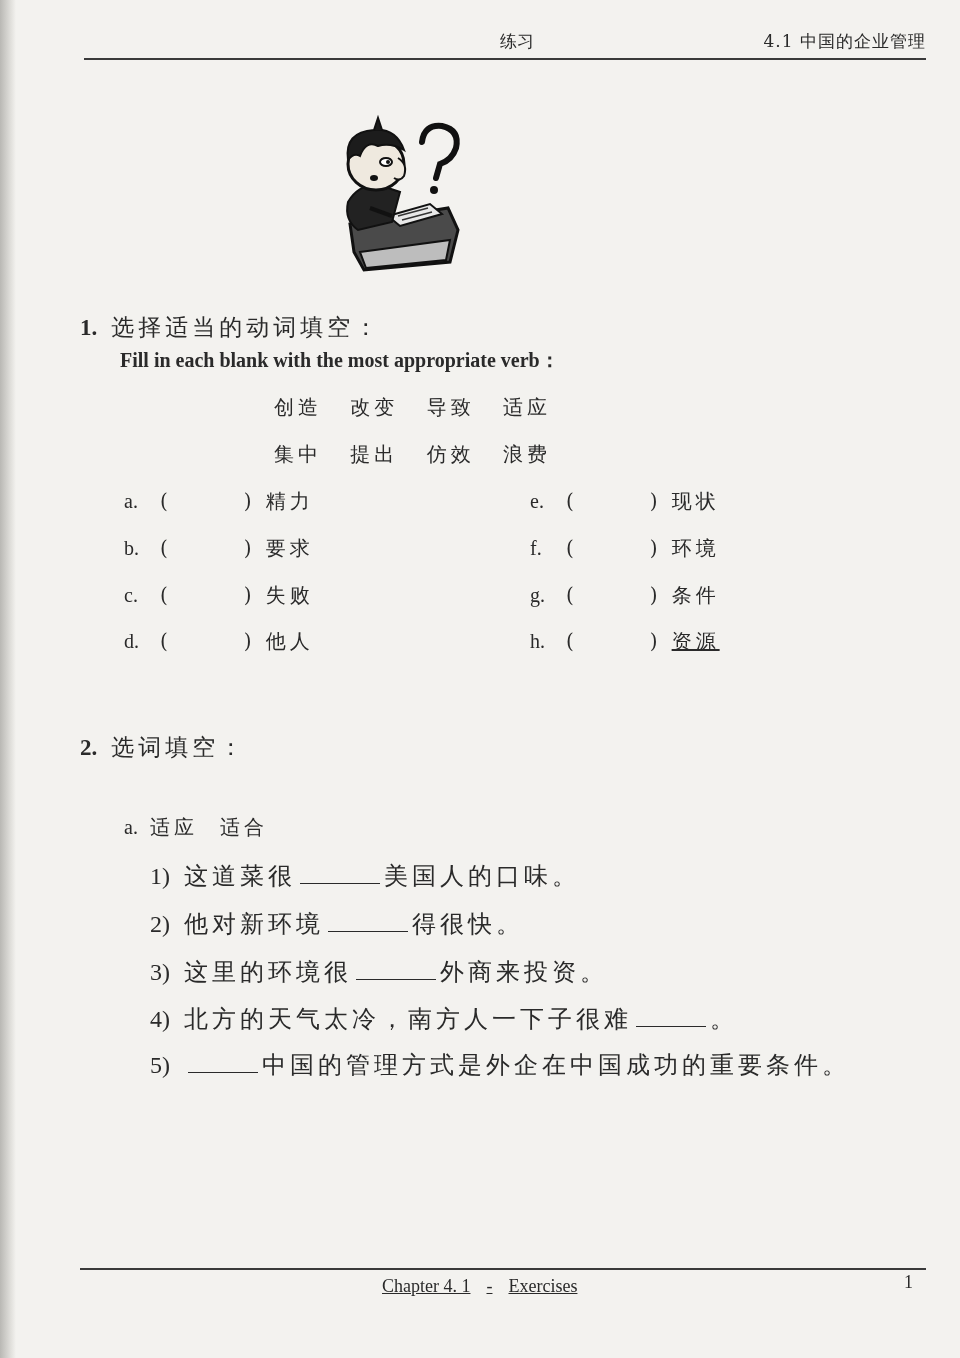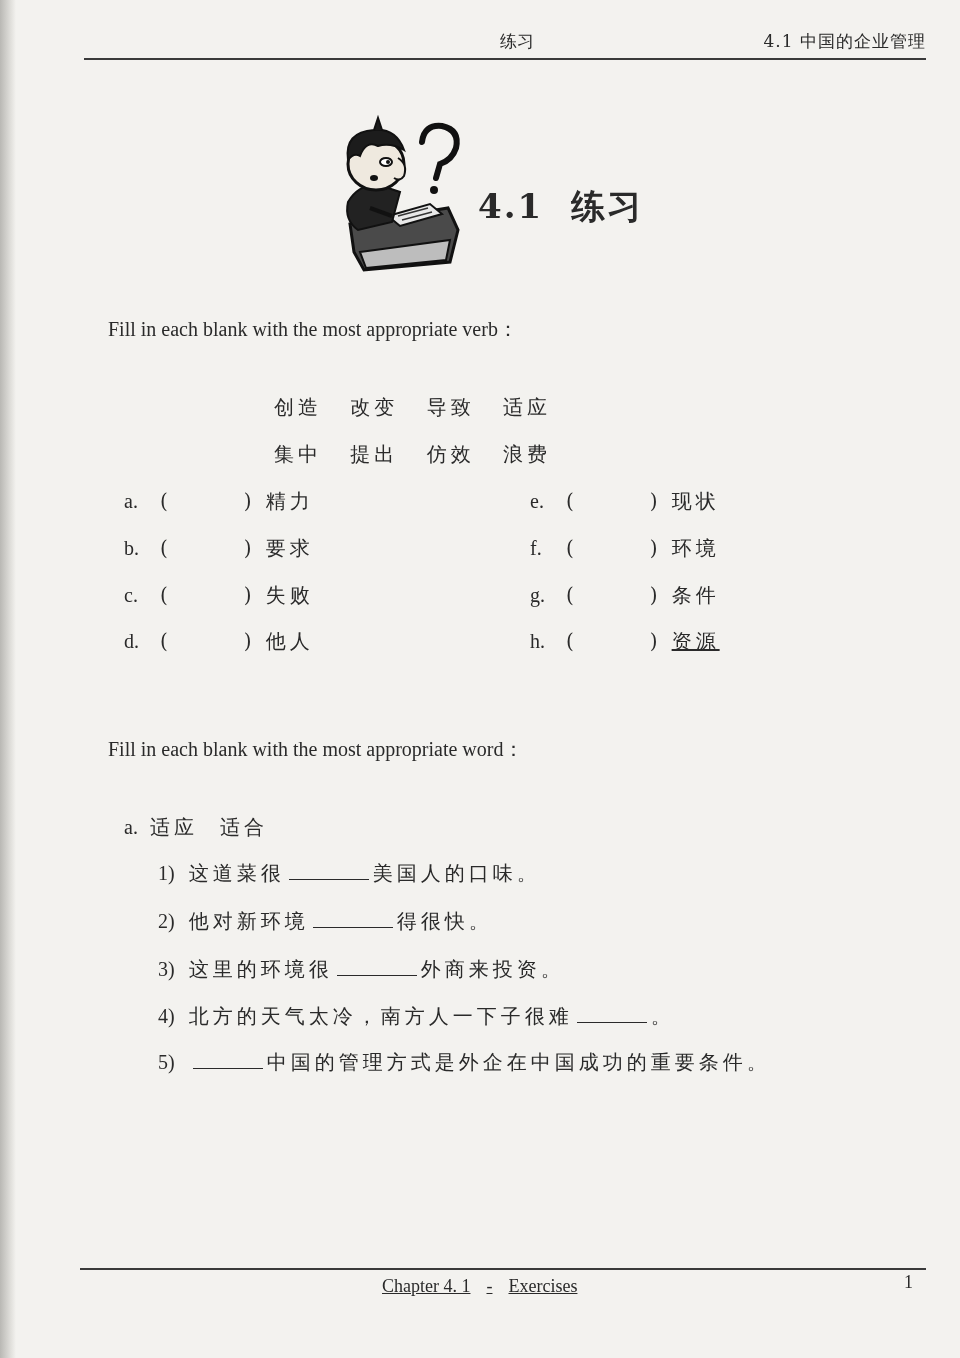--- a/index.html
+++ b/index.html
@@ -19,35 +19,35 @@
   .header-rule { position: absolute; top: 58px; left: 84px; width: 842px; height: 2px; background: #3a3a3a; }
 
   .title-block { position: absolute; top: 112px; left: 330px; width: 400px; height: 160px; }
   .mascot { position: absolute; left: 0; top: 0; width: 140px; height: 160px; }
   .title { position: absolute; left: 148px; top: 72px; font-size: 34px; font-weight: bold; letter-spacing: 2px; }
   .title .num { margin-right: 28px; }
 
   .sec { position: absolute; left: 80px; }
   .sec-heading { font-size: 23px; letter-spacing: 4px; }
   .sec-heading .n { font-weight: bold; font-family: "Liberation Serif", serif; letter-spacing: 0; margin-right: 14px; }
-  .sec-sub { font-family: "Liberation Serif", serif; font-size: 20px; margin-left: 28px; margin-top: 4px; }
+  .sec-sub { font-family: "Liberation Serif", serif; font-size: 20px; margin-left: 40px; margin-top: 4px; font-weight: bold; }
 
   .wordbank { position: absolute; left: 274px; font-size: 20px; letter-spacing: 4px; }
   .wordbank span { display: inline-block; margin-right: 18px; }
 
   .item { position: absolute; font-size: 20px; }
   .item .lbl { font-family: "Liberation Serif", serif; display: inline-block; width: 36px; }
   .item .paren { display: inline-block; }
   .item .gap { display: inline-block; width: 76px; }
   .item .word { letter-spacing: 4px; margin-left: 14px; }
 
   .opt-line { position: absolute; left: 124px; font-size: 20px; letter-spacing: 4px; }
   .opt-line .lbl { font-family: "Liberation Serif", serif; letter-spacing: 0; margin-right: 12px; }
 
-  .q { position: absolute; left: 158px; font-size: 20px; letter-spacing: 4px; white-space: nowrap; }
+  .q { position: absolute; left: 150px; font-size: 24px; letter-spacing: 4px; white-space: nowrap; }
   .q .qn { font-family: "Liberation Serif", serif; letter-spacing: 0; margin-right: 14px; }
   .blank { display: inline-block; border-bottom: 1.5px solid #2a2a2a; width: 80px; height: 18px; vertical-align: baseline; margin: 0 4px; }
   .blank.short { width: 70px; }
 
   .footer-rule { position: absolute; top: 1268px; left: 80px; width: 846px; height: 2px; background: #3a3a3a; }
   .footer-text { position: absolute; top: 1276px; left: 382px; font-family: "Liberation Serif", serif; font-size: 18px; text-decoration: underline; }
   .footer-text .dash { margin: 0 16px; }
   .page-num { position: absolute; top: 1272px; left: 904px; font-family: "Liberation Serif", serif; font-size: 18px; }
 </style>
 </head>
@@ -81,26 +81,26 @@
 
     <ellipse cx="56" cy="50" rx="6" ry="4" fill="#fff" stroke="#111" stroke-width="2"></ellipse>
     <circle cx="58" cy="50" r="2" fill="#111"></circle>
     <ellipse cx="44" cy="66" rx="4" ry="3" fill="#111"></ellipse>
 
     <path d="M68 46 Q78 52 74 64 Q70 70 64 66" fill="#efe9df" stroke="#111" stroke-width="2"></path>
 
     <path d="M92 30 Q94 12 112 14 Q130 18 126 36 Q122 48 110 52 L106 66" fill="none" stroke="#111" stroke-width="6" stroke-linecap="round"></path>
     <circle cx="104" cy="78" r="4" fill="#111"></circle>
   </svg>
-  <div class="title">
-    <span class="num">4.1</span><span>练习</span>
-  </div>
 </div>
 
 <div class="sec" style="top: 312px;">
+  <div class="sec-heading">
+    <span class="n">1.</span><span>选择适当的动词填空：</span>
+  </div>
   <div class="sec-sub">Fill in each blank with the most appropriate verb：</div>
 </div>
 
 <div class="wordbank" style="top: 394px;">
   <span>创造</span>
   <span>改变</span>
   <span>导致</span>
   <span>适应</span>
 </div>
 <div class="wordbank" style="top: 441px;">
@@ -130,21 +130,23 @@
   <span class="lbl">f.</span><span class="paren">(</span><span class="gap"></span><span class="paren">)</span><span class="word">环境</span>
 </div>
 <div class="item" style="left:530px; top:582px;">
   <span class="lbl">g.</span><span class="paren">(</span><span class="gap"></span><span class="paren">)</span><span class="word">条件</span>
 </div>
 <div class="item" style="left:530px; top:628px;text-decoration:underline;">
   <span class="lbl">h.</span><span class="paren">(</span><span class="gap"></span><span class="paren">)</span><span class="word">资源</span>
 </div>
 
 <div class="sec" style="top: 732px;">
-  <div class="sec-sub">Fill in each blank with the most appropriate word：</div>
+  <div class="sec-heading">
+    <span class="n">2.</span><span>选词填空：</span>
+  </div>
 </div>
 
 <div class="opt-line" style="top: 814px;">
   <span class="lbl">a.</span><span>适应</span><span style="display:inline-block;width:22px;"></span><span>适合</span>
 </div>
 
 <div class="q" style="top: 860px;">
   <span class="qn">1)</span><span>这道菜很</span><span class="blank"></span><span>美国人的口味。</span>
 </div>
 <div class="q" style="top: 908px;">

